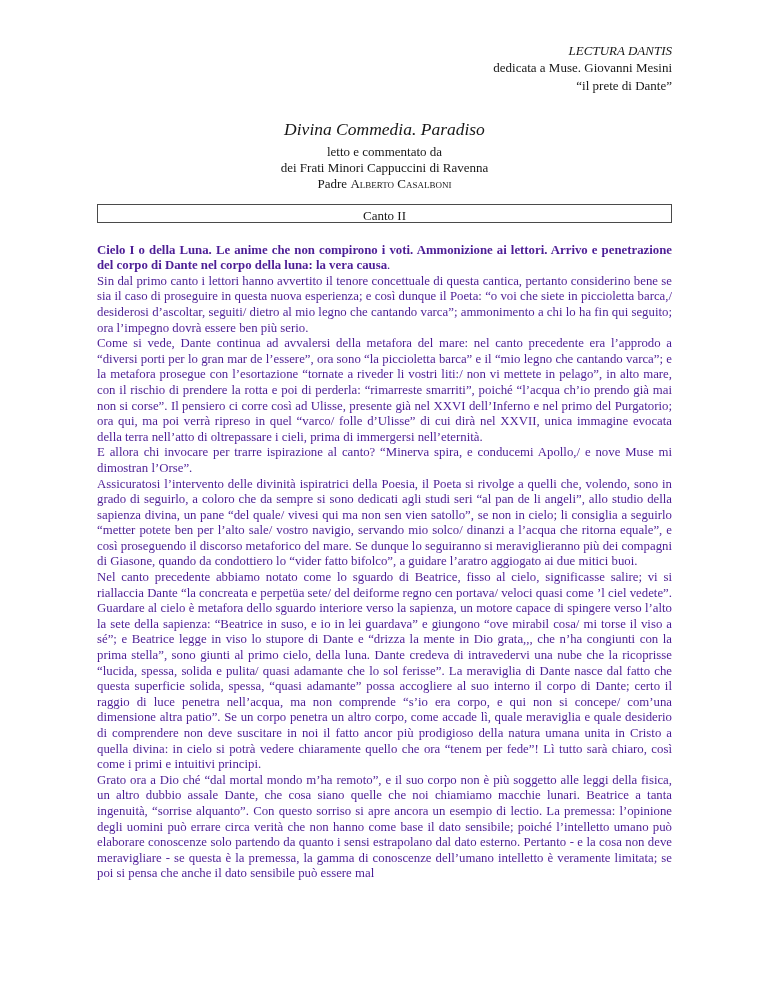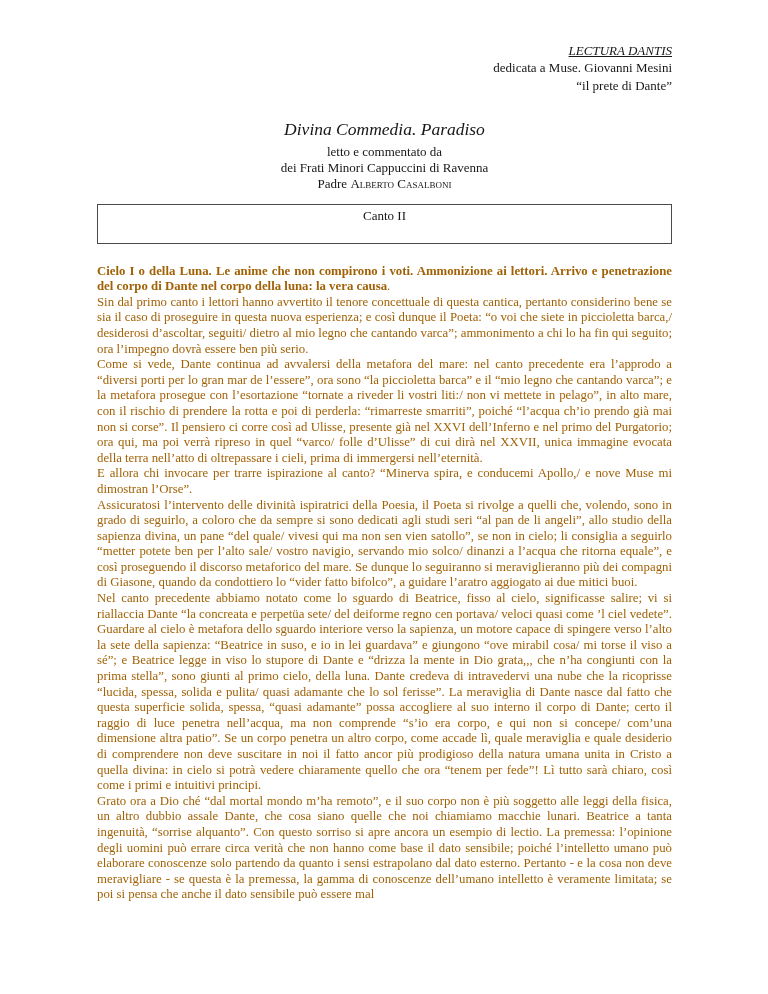--- a/index.html
+++ b/index.html
@@ -14,43 +14,43 @@
     background: #ffffff;
     color: #171717;
     overflow: hidden;
   }
   .doc-header {
     margin: 42px 96px 0 97px;
     text-align: right;
     font-size: 13px;
     line-height: 17.4px;
   }
-  .h-line.italic { font-style: italic; text-decoration: underline; }
+  .h-line.italic { font-style: italic; }
   .title-block { margin: 24px 96px 0 97px; text-align: center; }
   .doc-title {
     font-style: italic;
     font-size: 17.5px;
     line-height: 22px;
     margin-bottom: 4px;
   }
   .t-line { font-size: 13px; line-height: 15.8px; }
   .canto-box {
     margin: 12px 96px 0 97px;
     border: 1px solid #4a4a4a;
-    height: 40px;
+    height: 19px;
     text-align: center;
     font-size: 13px;
     line-height: 21px;
   }
   .body-text {
     margin: 20px 96px 0 97px;
     font-size: 12.8px;
     line-height: 15.6px;
     text-align: justify;
-    color: #a16207;
+    color: #4c1d95;
   }
   .para { margin: 0; }
   .r-i { }
   .r-b { font-weight: bold; }
   .r-sc { font-variant: small-caps; }
 </style>
 </head>
 <body>
 
 <div class="page">

